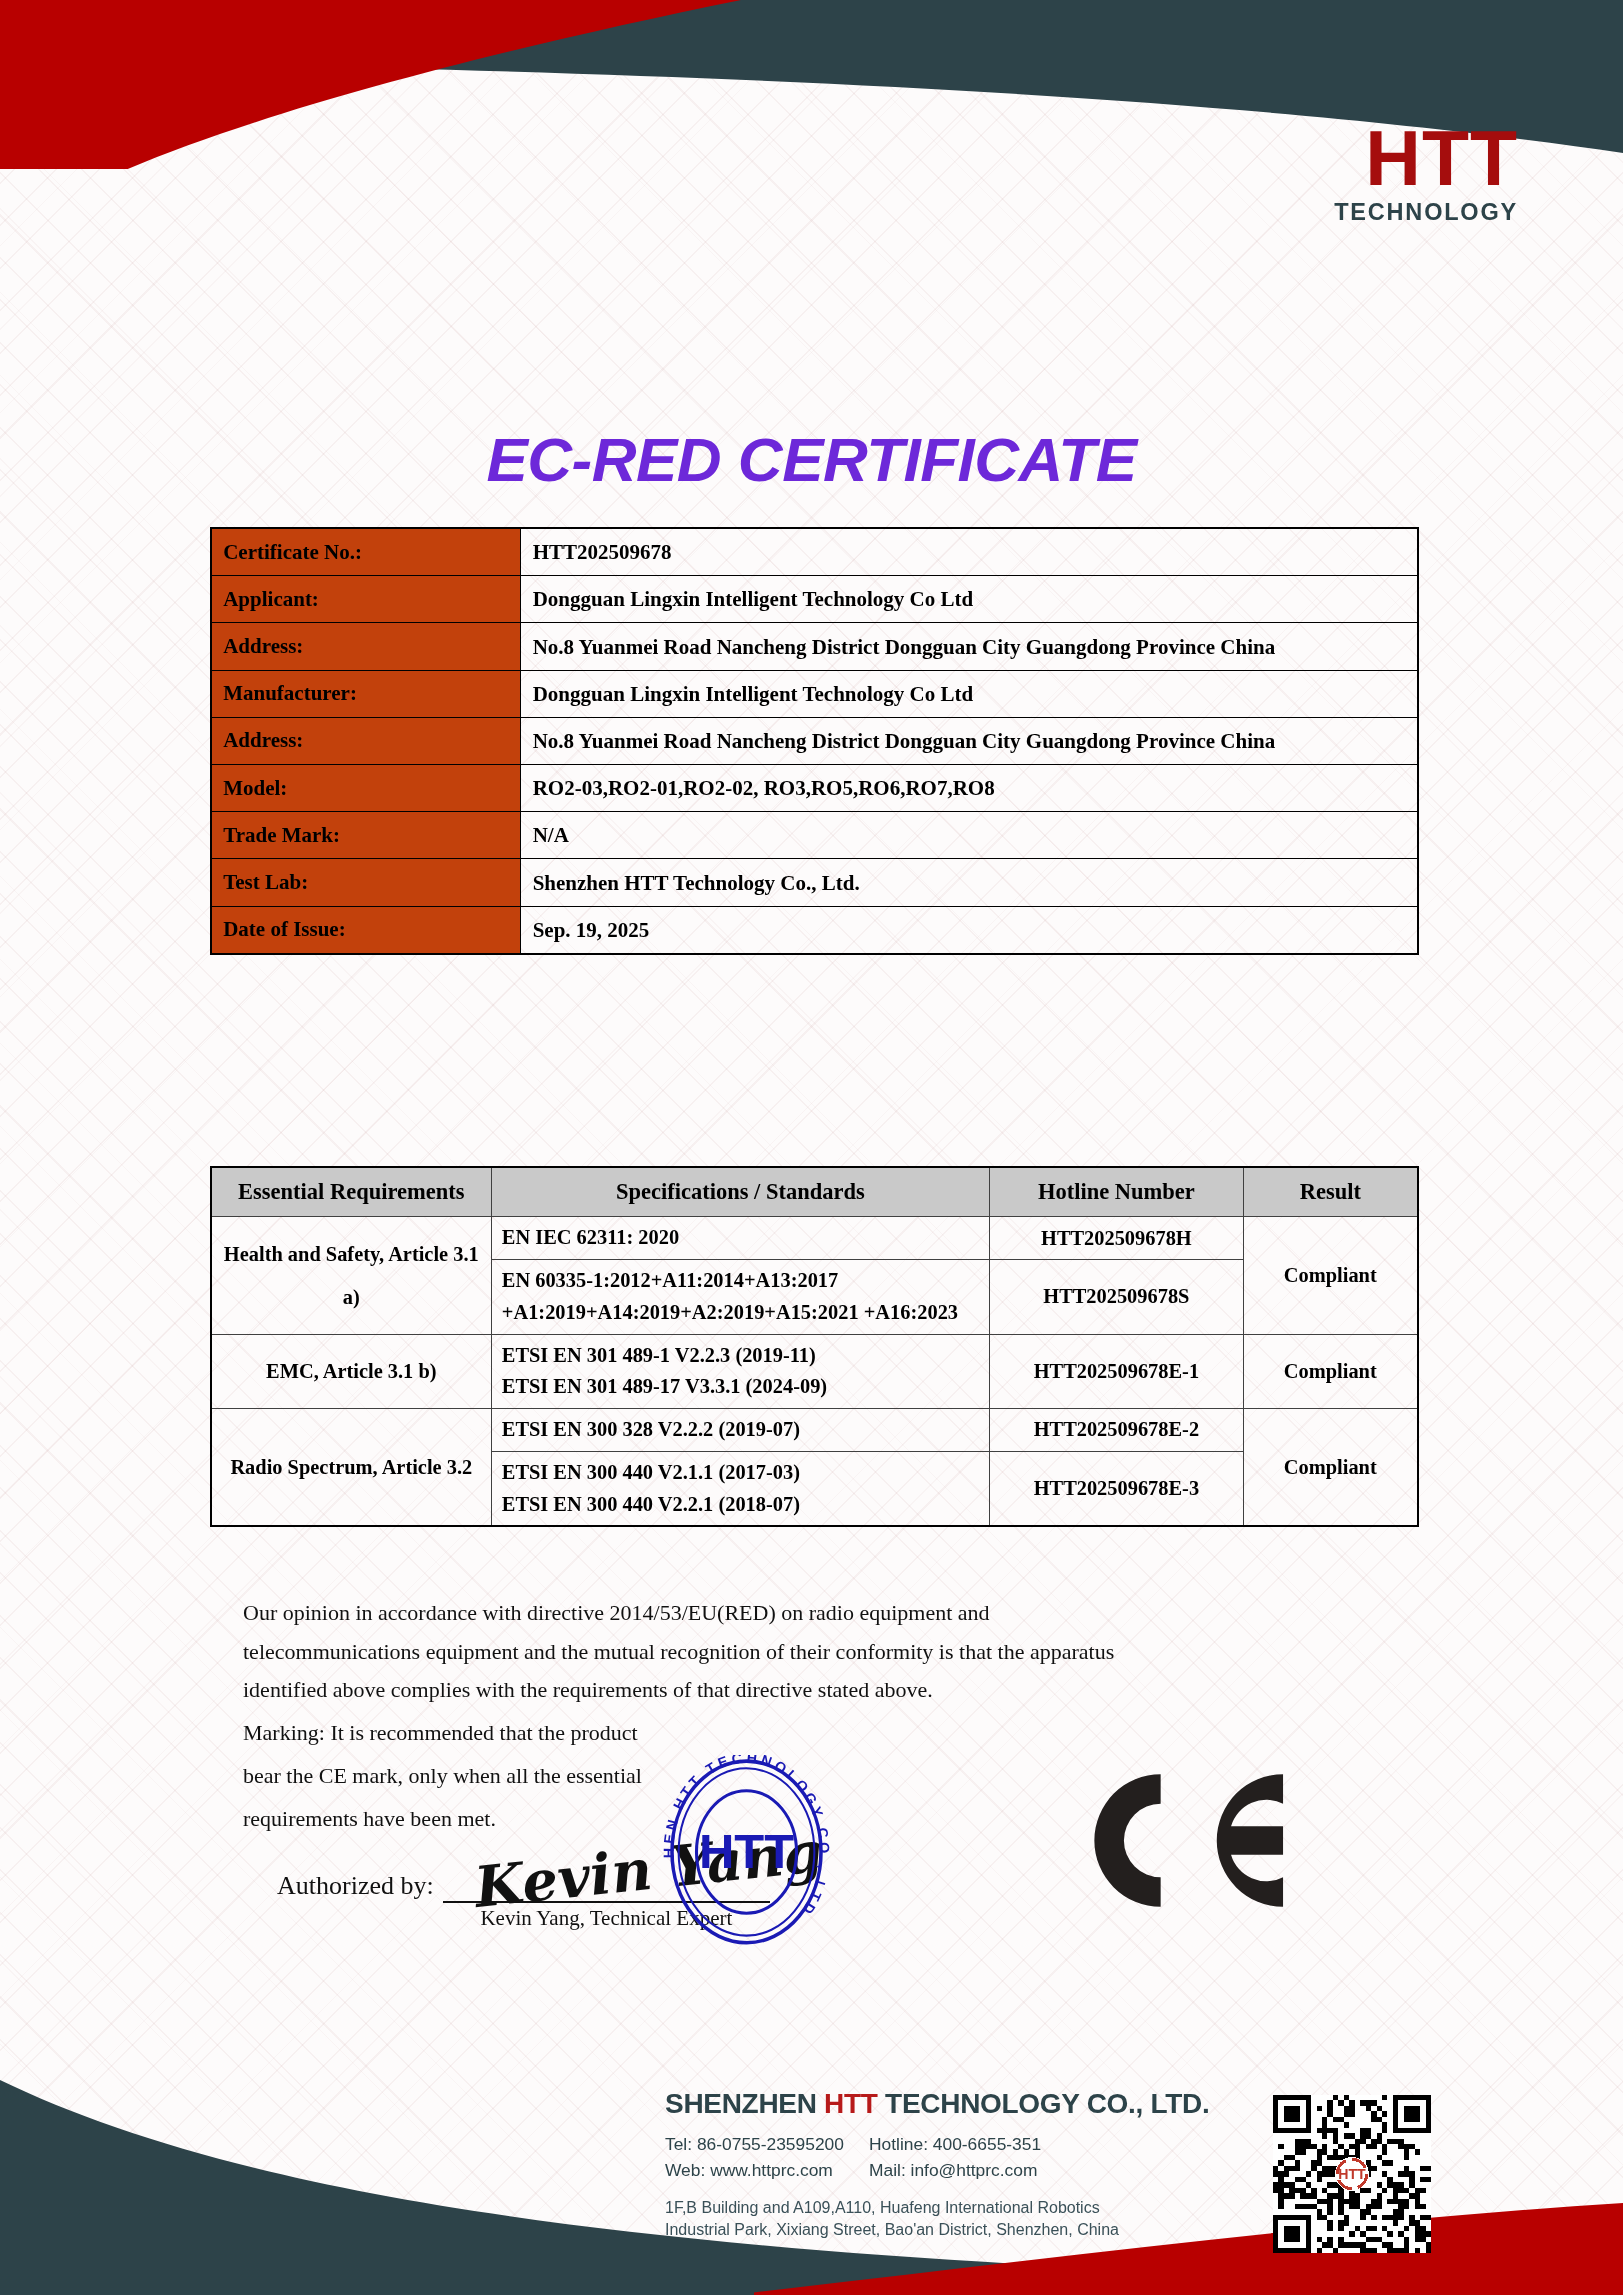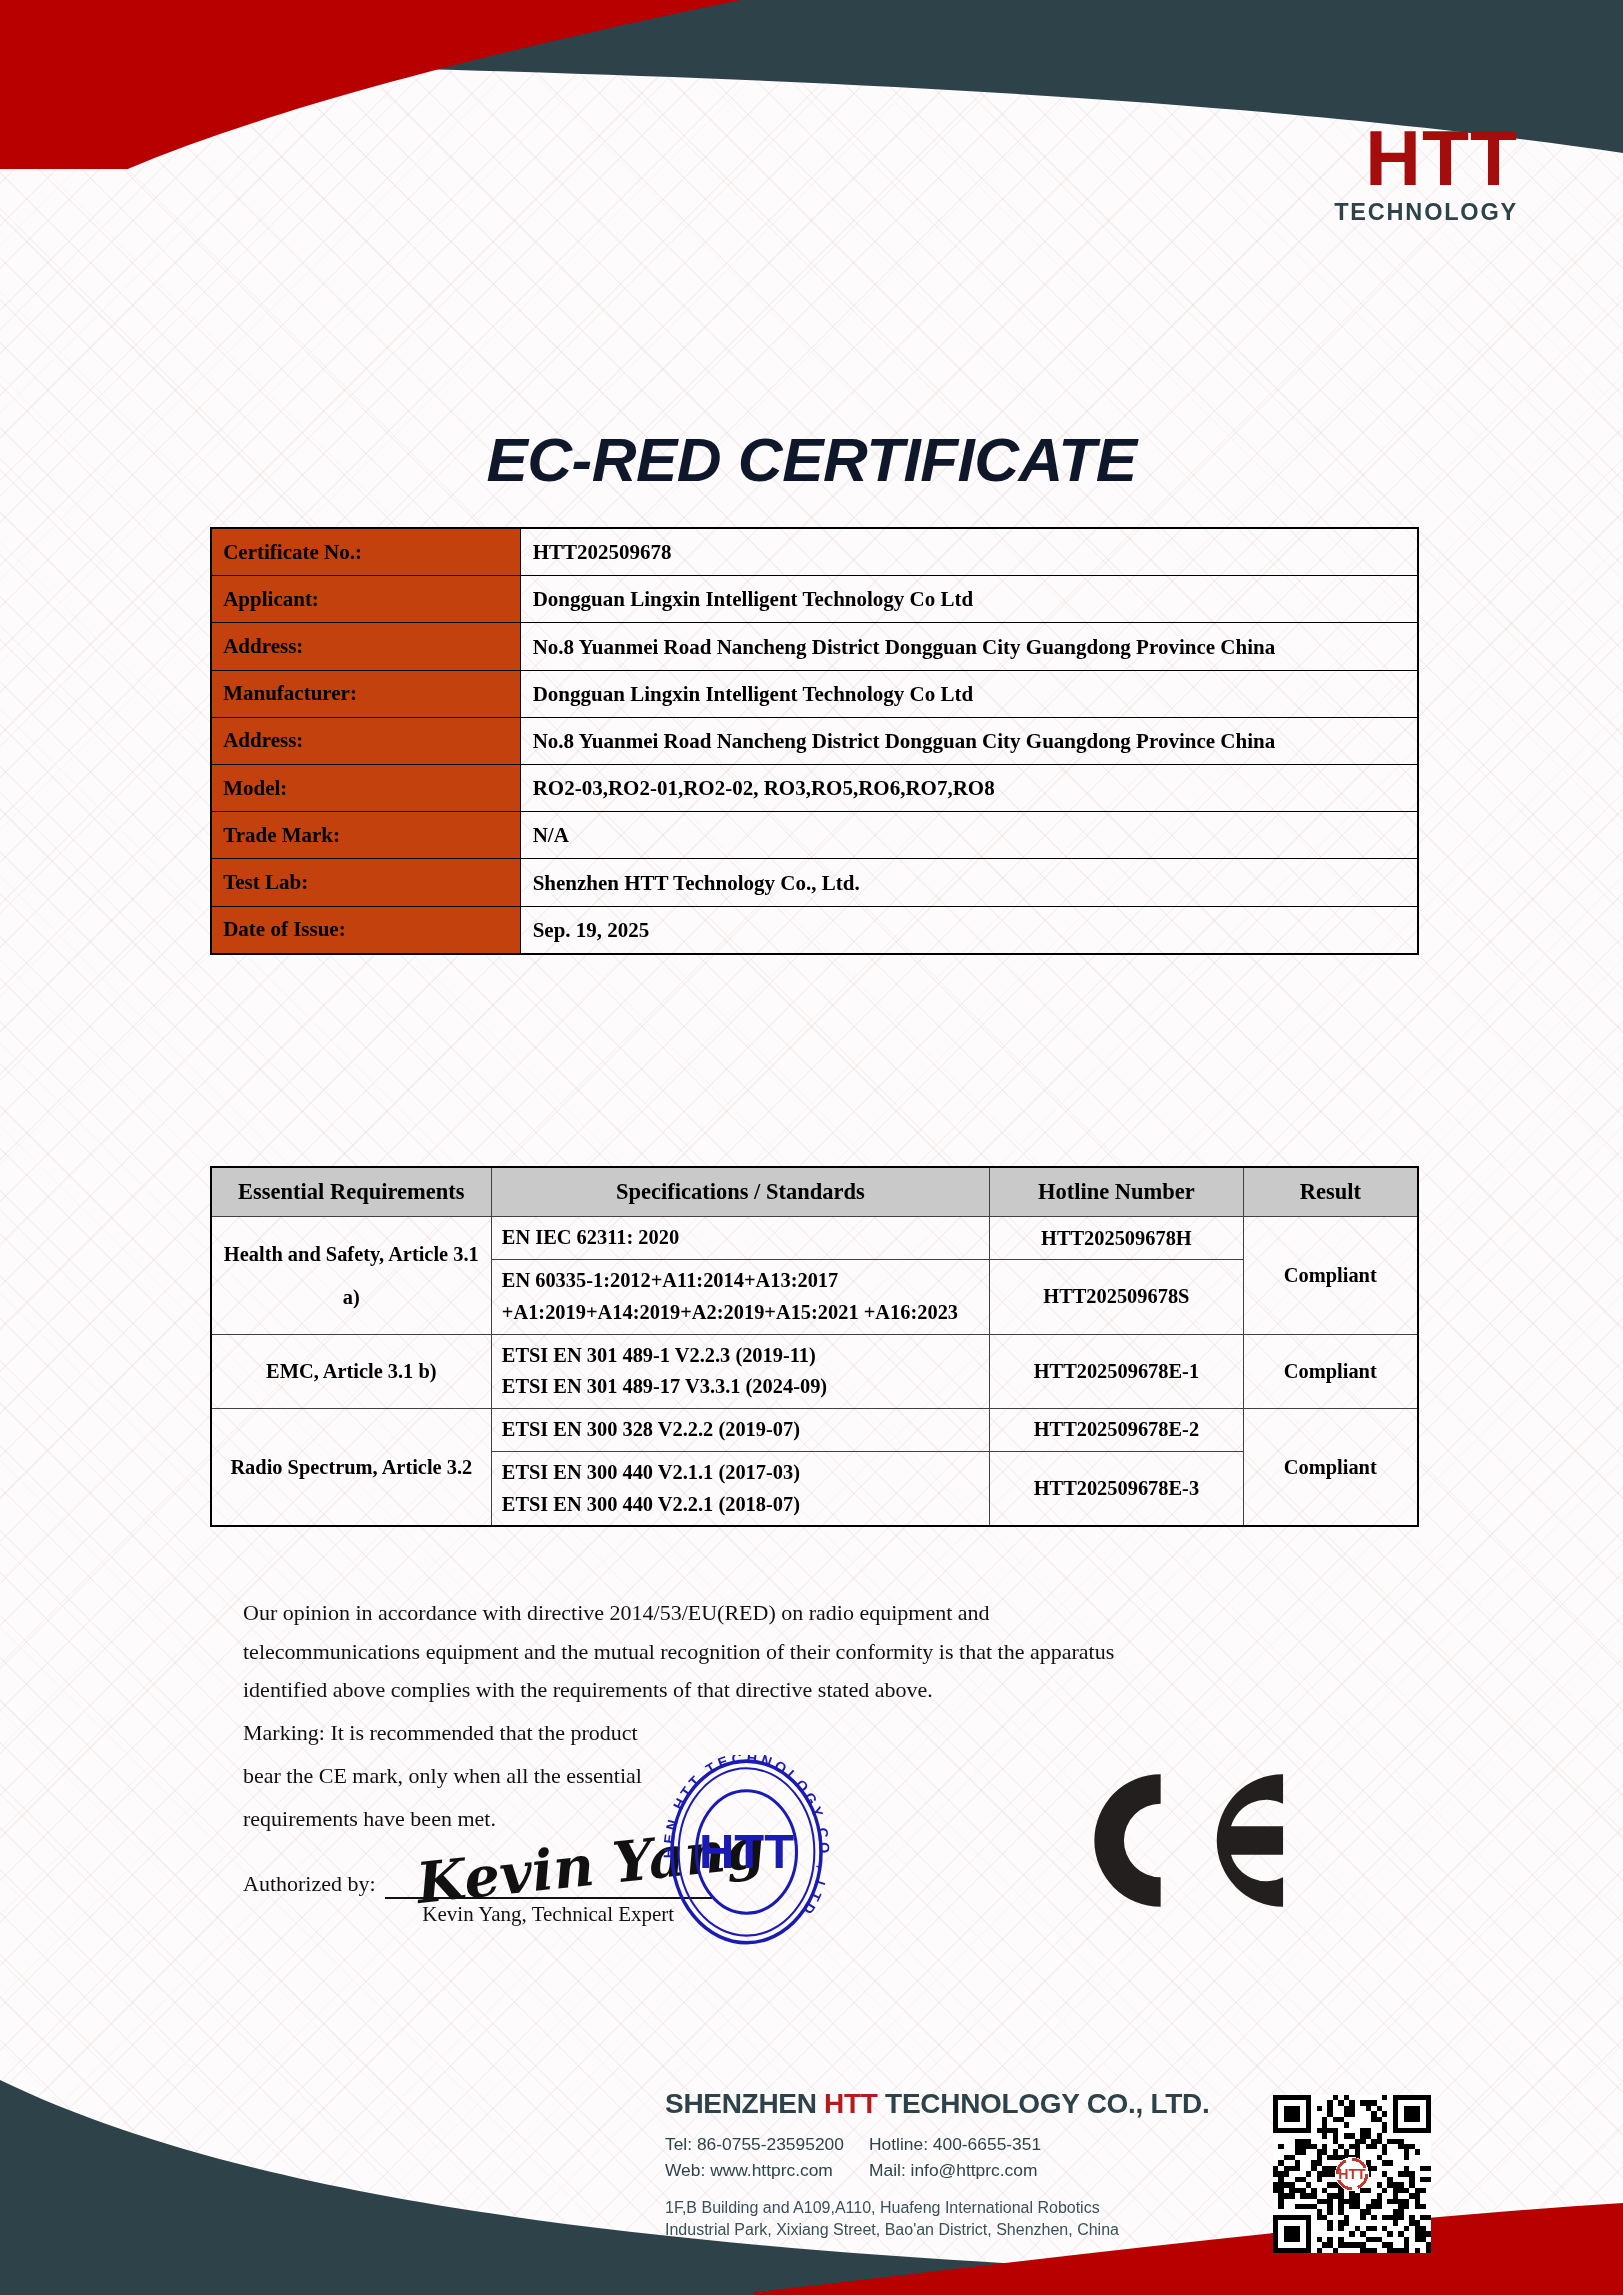--- a/index.html
+++ b/index.html
@@ -54,21 +54,21 @@
     font-family:"Liberation Sans",sans-serif;
     font-weight:700;font-size:23.5px;line-height:1.1;
     color:#2d4349;letter-spacing:1.8px;margin-top:3.1px;
   }
 
   
   #title{
     position:absolute;left:0;top:424px;width:1623px;text-align:center;z-index:5;
     font-family:"Liberation Sans",sans-serif;
     font-weight:700;font-style:italic;font-size:62px;
-    letter-spacing:-0.5px;color:#0f172a;
+    letter-spacing:-0.5px;color:#6d28d9;
   }
 
   
   #content{position:absolute;left:0;top:0;width:1623px;z-index:5;}
 
   
   .tbl-wrap{position:absolute;left:210px;width:1209px;}
   table{border-collapse:collapse;width:100%;}
   #info-table{border:2px double #000;}
   #info-table td{
@@ -117,21 +117,21 @@
   #opinion p{margin:0 0 3.1px 0;}
   #marking{
     position:absolute;left:243px;width:562px;
     font-size:22px;line-height:1.62;color:#111;text-align:justify;
   }
   #marking p{margin:0 0 7.2px 0;}
 
   
   #sig-block{position:absolute;left:243px;width:716px;}
   #sig-row{display:flex;align-items:flex-end;}
-  #auth-label{font-size:22px;color:#111;white-space:nowrap;padding-bottom:2px;}
+  #auth-label{font-size:26px;color:#111;white-space:nowrap;padding-bottom:2px;margin-left:34px;}
   #sig-area{position:relative;margin-left:9.2px;}
   #sig-line{width:327px;border-bottom:2px solid #111;}
   #sig-name{
     position:absolute;left:0;top:5.1px;width:327px;
     text-align:center;font-size:21px;color:#111;white-space:nowrap;
   }
   #signature{
     position:absolute;left:31px;top:-65px;
     font-family:"DejaVu Serif",serif;font-style:italic;font-weight:700;
     font-size:56px;color:#111;white-space:nowrap;

